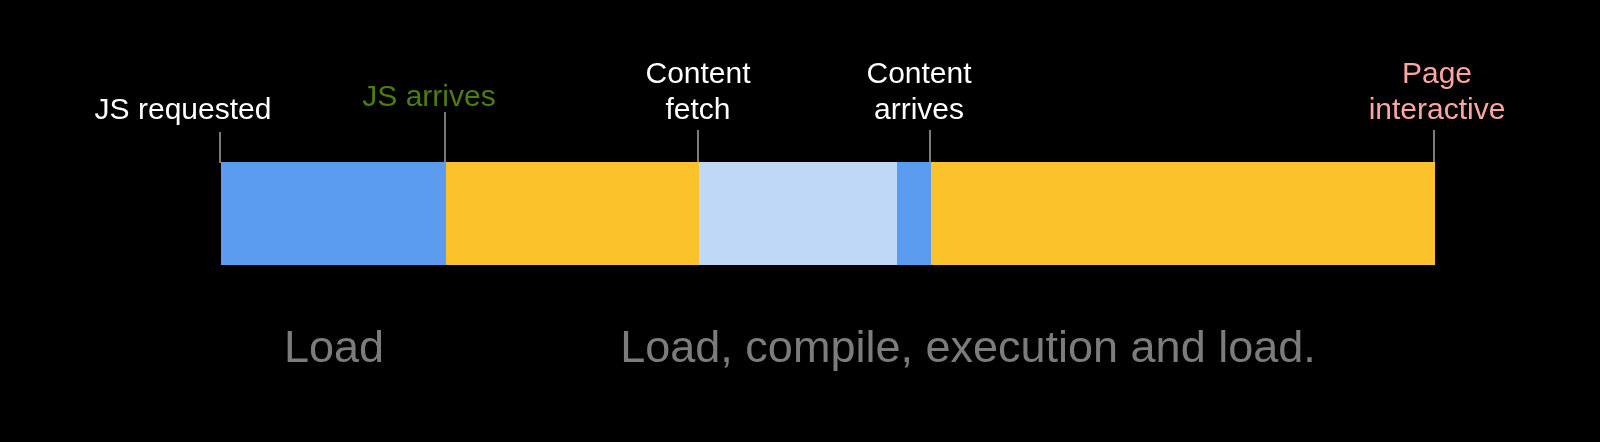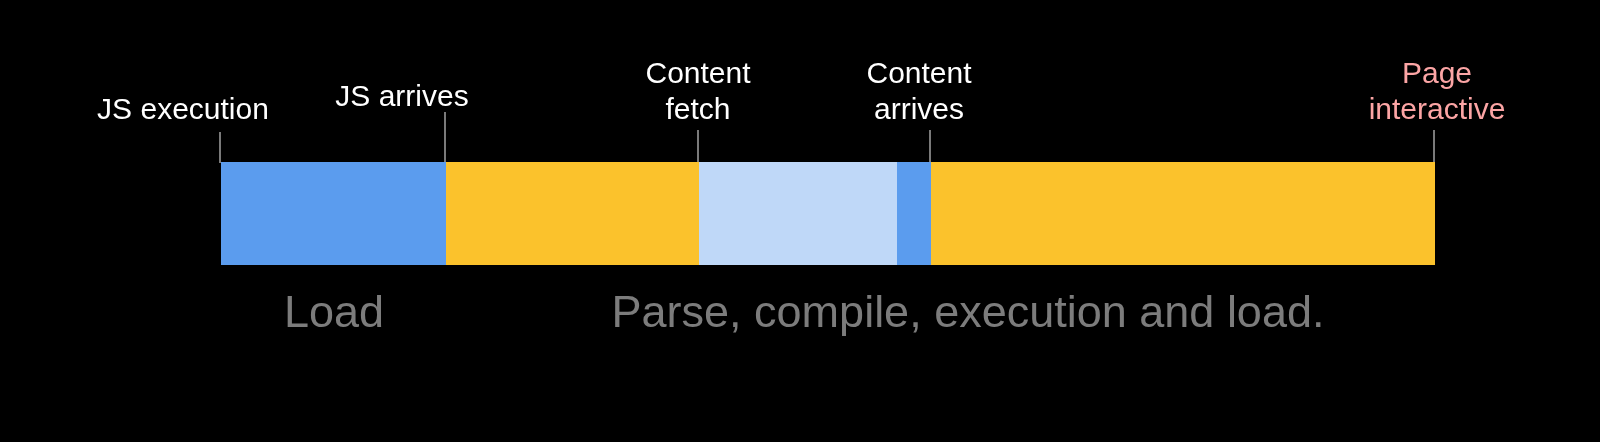--- a/index.html
+++ b/index.html
@@ -37,41 +37,42 @@
     height: 100%;
     flex: 0 0 auto;
   }
   .phase-label {
     position: absolute;
     transform: translateX(-50%);
     font-size: 45px;
     line-height: 54px;
     white-space: nowrap;
     font-weight: 400;
+    margin-top: 35px;
   }
 </style>
 </head>
 <body>
 
 <div id="stage" style="background: rgb(0, 0, 0);">
     <div class="tick" style="left: 220px; top: 132px; height: 31px; background: rgb(122, 122, 122);"></div>
-    <div class="milestone-label" style="left: 183px; bottom: 315px; color: rgb(255, 255, 255);">JS execution</div>
+    <div class="milestone-label" style="left: 183px; bottom: 315px; color: rgb(255, 255, 255);">JS requested</div>
     <div class="tick" style="left: 445px; top: 112px; height: 51px; background: rgb(122, 122, 122);"></div>
-    <div class="milestone-label" style="left: 402px; bottom: 328px; color: #ffffff;">JS arrives</div>
+    <div class="milestone-label" style="left: 429px; bottom: 328px; color: #4d7c0f;">JS arrives</div>
     <div class="tick" style="left: 698px; top: 130px; height: 33px; background: rgb(122, 122, 122);"></div>
     <div class="milestone-label" style="left: 698px; bottom: 315px; color: rgb(255, 255, 255);">Content
 fetch</div>
     <div class="tick" style="left: 930px; top: 130px; height: 33px; background: rgb(122, 122, 122);"></div>
     <div class="milestone-label" style="left: 919px; bottom: 315px; color: rgb(255, 255, 255);">Content
 arrives</div>
     <div class="tick" style="left: 1434px; top: 130px; height: 33px; background: rgb(122, 122, 122);"></div>
     <div class="milestone-label" style="left: 1437px; bottom: 315px; color: #fca5a5;">Page
 interactive</div>
     <div class="bar" style="left: 221px; top: 162px; height: 103px;">
       <div class="segment" style="width: 225px; background: rgb(91, 156, 238);"></div>
       <div class="segment" style="width: 253px; background: rgb(251, 194, 44);"></div>
       <div class="segment" style="width: 198px; background: rgb(191, 216, 248);"></div>
       <div class="segment" style="width: 34px; background: rgb(91, 156, 238);"></div>
       <div class="segment" style="width: 504px; background: rgb(251, 194, 44);"></div>
     </div>
     <div class="phase-label" style="left: 334px; top: 285px; color: rgb(124, 124, 124);">Load</div>
-    <div class="phase-label" style="left: 968px; top: 285px; color: rgb(124, 124, 124);">Parse, compile, execution and load.</div>
+    <div class="phase-label" style="left: 968px; top: 285px; color: rgb(124, 124, 124);">Load, compile, execution and load.</div>
   </div>
 
 </body></html>

